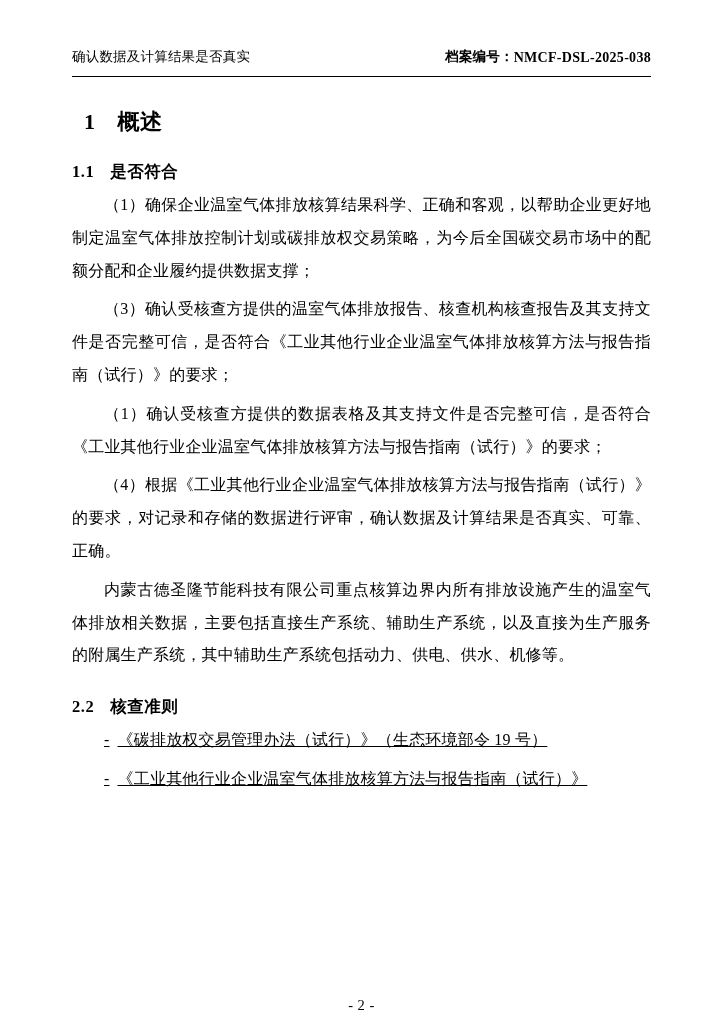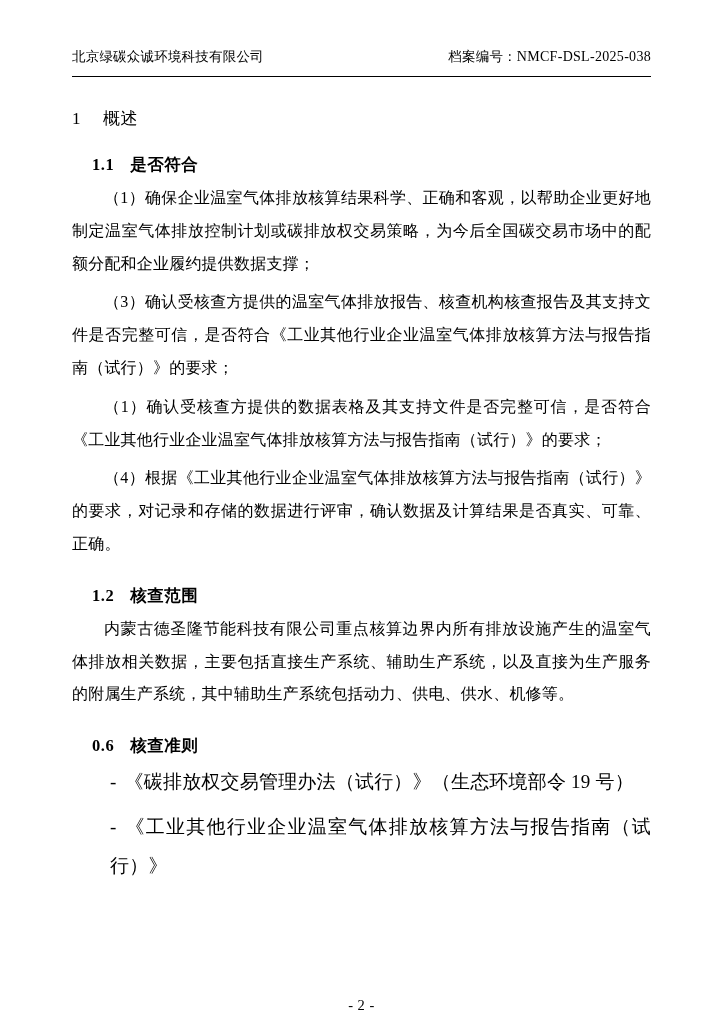--- a/index.html
+++ b/index.html
@@ -33,117 +33,116 @@
     align-items: flex-start;
     justify-content: space-between;
   }
   .header-left {
     font-size: 13.5px;
     letter-spacing: 0.2px;
     white-space: nowrap;
   }
   .header-right {
     display: flex;
-    align-items: center;
+    align-items: flex-end;
     white-space: nowrap;
+    font-weight: bold;
   }
   .header-right .label {
     font-size: 13.5px;
     letter-spacing: 0.2px;
   }
   .header-right .code {
     font-size: 14px;
     letter-spacing: 0.3px;
   }
 
   
   h1.sec {
-    font-size: 17px;
-    font-weight: normal;
-    margin: 30px 0 0 0;
+    font-size: 22px;
+    font-weight: bold;
+    margin: 30px 0 0 12px;
     letter-spacing: 0.5px;
   }
   h1.sec .num { margin-right: 22px; }
 
   h2.sub {
     font-size: 16.5px;
     font-weight: bold;
     margin: 24px 0 0 0;
     letter-spacing: 0.5px;
   }
-  h2.sub .num { margin-right: 16px; margin-left: 20px; }
+  h2.sub .num { margin-right: 16px; }
 
   
   p.body {
     font-size: 16px;
     line-height: 2.05;
     margin: 6px 0 0 0;
     text-align: justify;
     text-justify: inter-ideograph;
     letter-spacing: 0.2px;
   }
   p.indent { text-indent: 2em; }
 
   p.bullet {
-    font-size: 19px;
+    font-size: 16px;
     line-height: 2.05;
     margin: 6px 0 0 0;
     text-align: justify;
     text-justify: inter-ideograph;
     padding-left: 2em;
     text-indent: 0;
     letter-spacing: 0.2px;
+    text-decoration: underline;
   }
   p.bullet .dash { margin-right: 8px; }
 
   
   .footer {
     position: absolute;
     left: 0;
     right: 0;
     bottom: 58px;
     text-align: center;
     font-size: 14.5px;
     letter-spacing: 0.5px;
   }
 </style>
 </head>
 <body>
 
 <div class="page">
 
   <div class="header">
-    <div class="header-left">北京绿碳众诚环境科技有限公司</div>
+    <div class="header-left">确认数据及计算结果是否真实</div>
     <div class="header-right">
       <span class="label">档案编号：</span>
       <span class="code">NMCF-DSL-2025-038</span>
     </div>
   </div>
 
   <h1 class="sec">
     <span class="num">1</span><span>概述</span>
   </h1>
 
   <h2 class="sub">
     <span class="num">1.1</span><span>是否符合</span>
   </h2>
 
   <p class="body indent">（1）确保企业温室气体排放核算结果科学、正确和客观，以帮助企业更好地制定温室气体排放控制计划或碳排放权交易策略，为今后全国碳交易市场中的配额分配和企业履约提供数据支撑；</p>
   <p class="body indent">（3）确认受核查方提供的温室气体排放报告、核查机构核查报告及其支持文件是否完整可信，是否符合《工业其他行业企业温室气体排放核算方法与报告指南（试行）》的要求；</p>
   <p class="body indent">（1）确认受核查方提供的数据表格及其支持文件是否完整可信，是否符合《工业其他行业企业温室气体排放核算方法与报告指南（试行）》的要求；</p>
   <p class="body indent">（4）根据《工业其他行业企业温室气体排放核算方法与报告指南（试行）》的要求，对记录和存储的数据进行评审，确认数据及计算结果是否真实、可靠、正确。</p>
 
-  <h2 class="sub">
-    <span class="num">1.2</span><span>核查范围</span>
-  </h2>
 
   <p class="body indent">内蒙古德圣隆节能科技有限公司重点核算边界内所有排放设施产生的温室气体排放相关数据，主要包括直接生产系统、辅助生产系统，以及直接为生产服务的附属生产系统，其中辅助生产系统包括动力、供电、供水、机修等。</p>
 
   <h2 class="sub">
-    <span class="num">0.6</span><span>核查准则</span>
+    <span class="num">2.2</span><span>核查准则</span>
   </h2>
 
   <p class="bullet">
     <span class="dash">-</span><span>《碳排放权交易管理办法（试行）》（生态环境部令 19 号）</span>
   </p>
   <p class="bullet">
     <span class="dash">-</span><span>《工业其他行业企业温室气体排放核算方法与报告指南（试行）》</span>
   </p>
 
   <div class="footer">- 2 -</div>

